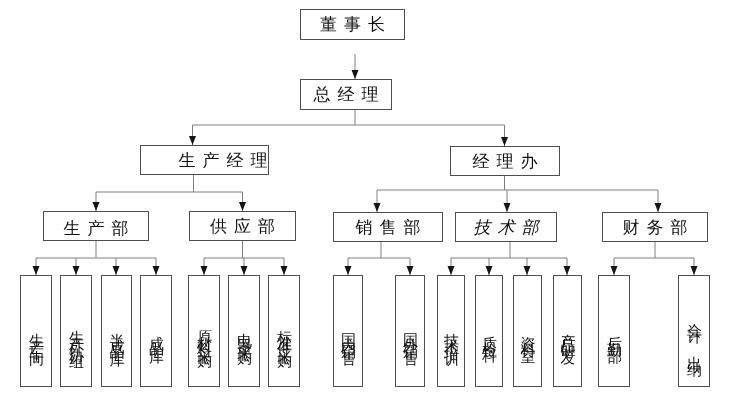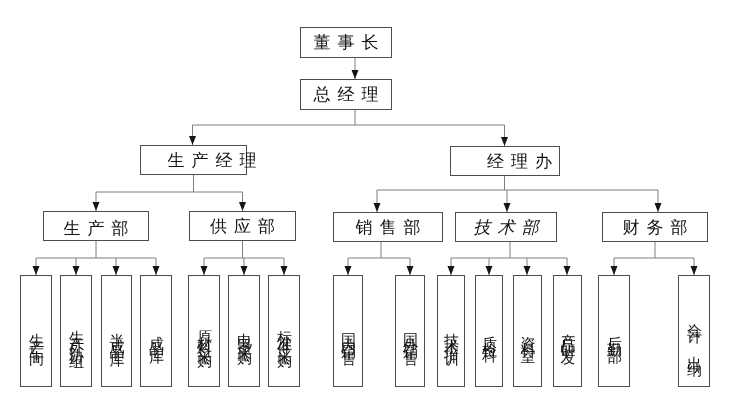--- a/index.html
+++ b/index.html
@@ -34,25 +34,25 @@
   }
   .box.v span {
     writing-mode: vertical-rl;
     text-orientation: upright;
     font-size: 15px;
     letter-spacing: 6px;
     text-indent: 4px;
     white-space: nowrap;
   }
   
-  #n-chairman   { left:300px; top:27px;  width:92px; height:31px;align-items:center; }
+  #n-chairman   { left:300px; top:9px;  width:105px; height:31px;align-items:center; }
   #n-gm         { left:300px; top:79px;  width:92px; height:31px; }
   
-  #n-pm         { left:140px; top:145px; width:107px; height:30px;padding-left:37px; }
-  #n-office     { left:450px; top:146px; width:110px; height:30px;justify-content:flex-end; }
+  #n-pm         { left:140px; top:145px; width:129px; height:30px;padding-left:37px; }
+  #n-office     { left:450px; top:146px; width:110px; height:30px; }
   
   #n-prod       { left:43px;  top:211px; width:106px; height:30px;align-items:flex-end; }
   #n-supply     { left:189px; top:211px; width:107px; height:30px;justify-content:center; }
   #n-sales      { left:326px; top:212px; width:110px; height:30px;margin-left:7px; }
   #n-tech       { left:455px; top:212px; width:102px; height:30px;font-style:italic; }
   #n-finance    { left:602px; top:212px; width:106px; height:30px; }
   
   #n-workshop    { left:20px;  top:275px; width:32px; height:112px; }
   #n-outsourcing { left:60px;  top:275px; width:32px; height:112px; }
   #n-semi        { left:101px; top:275px; width:31px; height:112px; }

